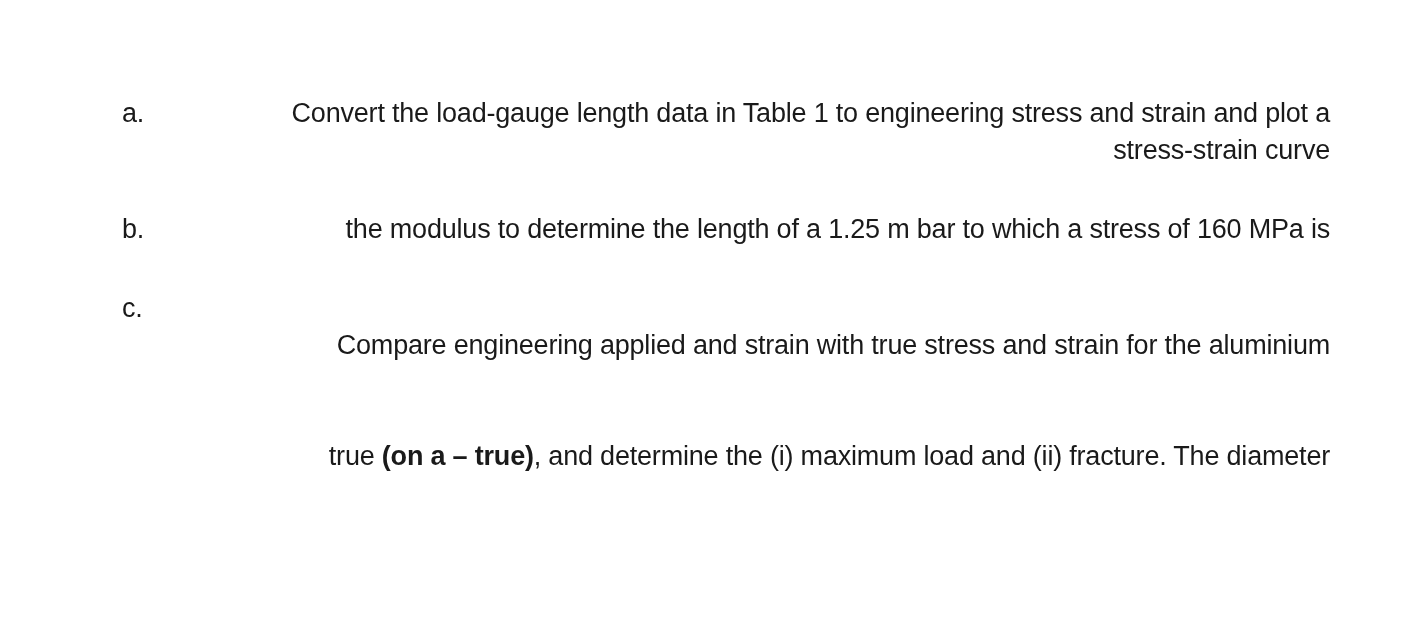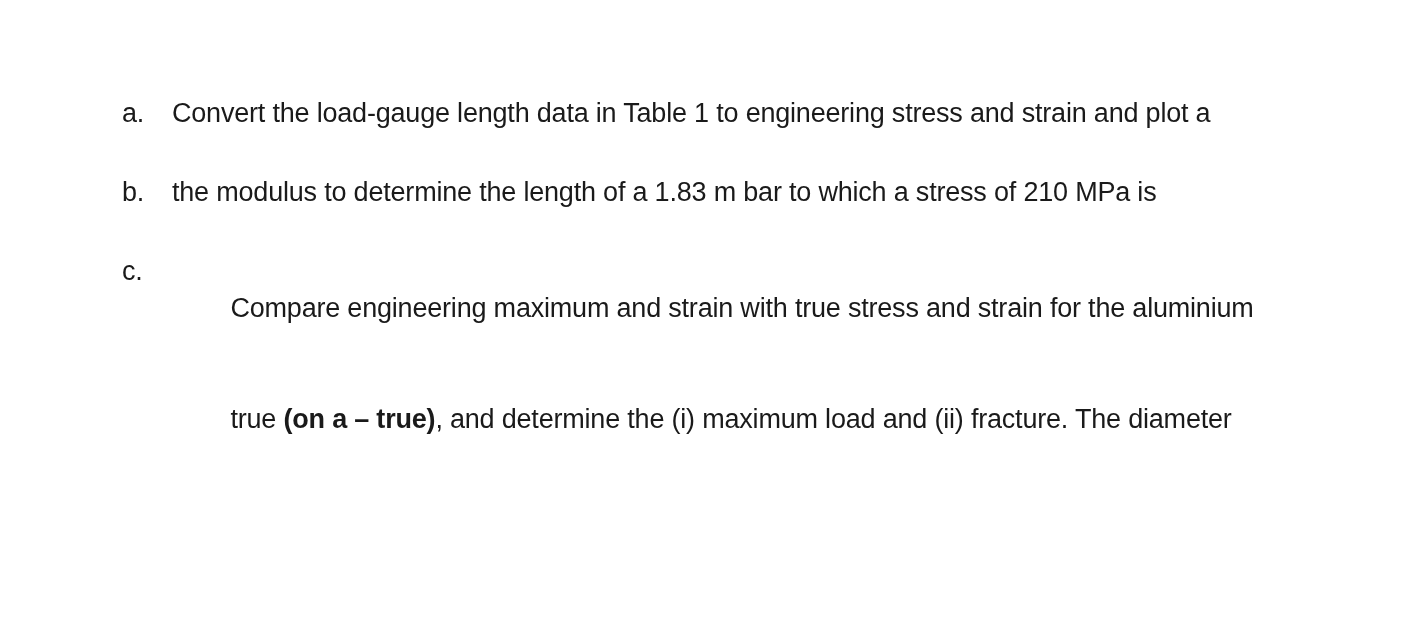--- a/index.html
+++ b/index.html
@@ -28,55 +28,57 @@
   }
   .item-marker {
     flex: 0 0 50px;
     font-size: 27px;
     line-height: 37px;
     letter-spacing: -0.2px;
     white-space: pre;
   }
   .item-body {
     flex: 1 1 auto;
+    text-align: right;
   }
   .text-line {
     font-size: 27px;
     line-height: 37px;
     letter-spacing: -0.2px;
     white-space: pre;
   }
   .bold {
     font-weight: bold;
   }
 </style>
 </head>
 <body>
 
 <div class="page" style="background: rgb(255, 255, 255); color: rgb(26, 26, 26);">
 
   <div class="problem-item">
     <div class="item-marker">a.</div>
     <div class="item-body">
       <div class="text-line">Convert the load-gauge length data in Table 1 to engineering stress and strain and plot a</div>
+      <div class="text-line">stress-strain curve</div>
     </div>
   </div>
 
   <div class="problem-item">
     <div class="item-marker">b.</div>
     <div class="item-body">
-      <div class="text-line">the modulus to determine the length of a 1.83 m bar to which a stress of 210 MPa is</div>
+      <div class="text-line">the modulus to determine the length of a 1.25 m bar to which a stress of 160 MPa is</div>
     </div>
   </div>
 
   <div class="problem-item">
     <div class="item-marker">c.</div>
     <div class="item-body">
       <div class="text-line">
-        <span>Compare engineering maximum and strain with true stress and strain for the aluminium</span>
+        <span>Compare engineering applied and strain with true stress and strain for the aluminium</span>
       </div>
       <div class="text-line">
         <span>true </span><span class="bold">(on a – true)</span><span>, and determine the (i) maximum load and (ii) fracture. The diameter</span>
       </div>
       <div class="text-line">
         
       </div>
     </div>
   </div>
 

